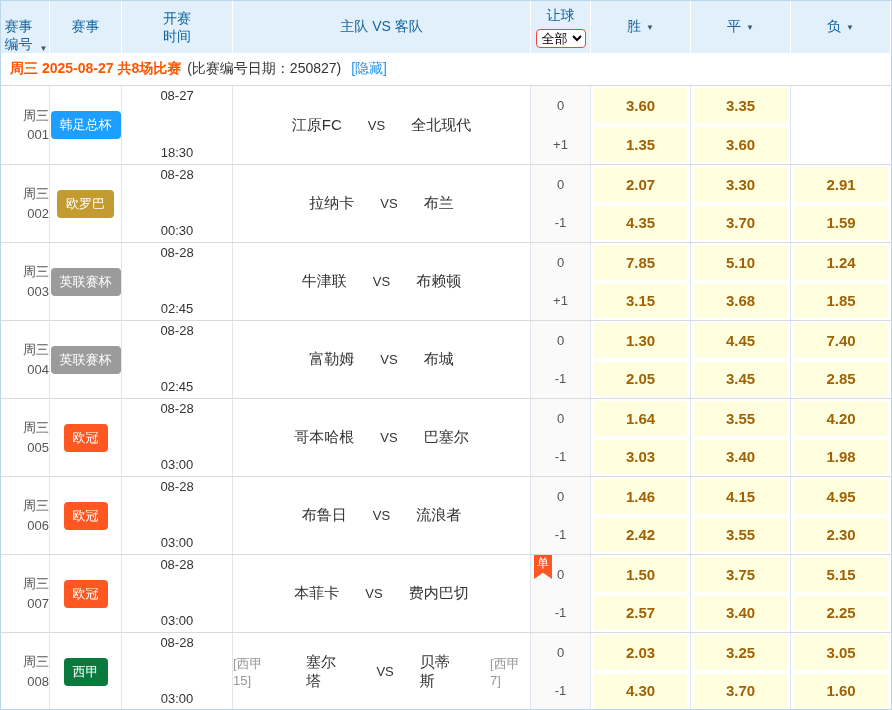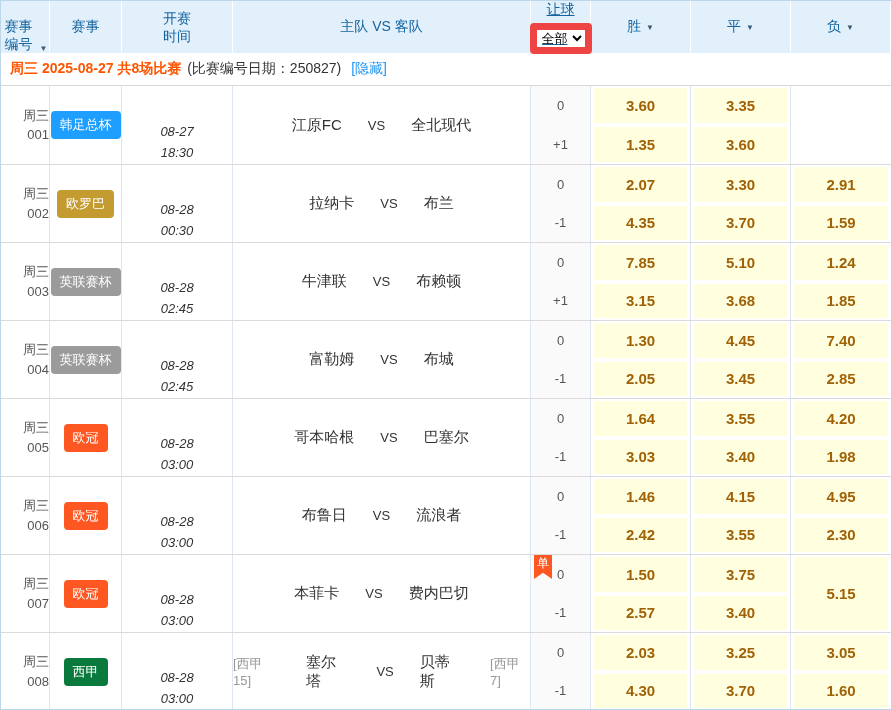--- a/index.html
+++ b/index.html
@@ -10,40 +10,40 @@
   
   .thead { display:flex; height:52px; background:#E2F0FB; color:#1464A0; font-size:14px; }
   .th {
     display:flex; align-items:center; justify-content:center;
     border-right:1px solid #fff; height:100%;
   }
   .th .wrap2 { width:32px; text-align:center; line-height:1.3; }
   .caret { font-size:8px; color:#3B5A77; margin-left:5px; cursor:pointer; }
   .c1 { width:49px;align-items:flex-end; } .c2 { width:72px; } .c3 { width:111px; } .c4 { width:298px; }
   .c5 { width:60px; } .c6 { width:100px; } .c7 { width:100px; } .c8 { flex:1; }
-  .th.c5 { flex-direction:column; justify-content:center; gap:4px;text-decoration:underline; }
-  .th.c5 select { font-size:13px; border:7px solid #ef4444; border-radius:4px; background:#fff; padding:0 1px; }
+  .th.c5 { flex-direction:column; justify-content:center; gap:4px; }
+  .th.c5 select { font-size:13px; border:1px solid #ef4444; border-radius:4px; background:#fff; padding:0 1px; }
   
   .banner {
     height:33px; display:flex; align-items:center; gap:6px; padding-left:9px;
     font-size:14px; border-bottom:1px solid #D8D8D8; background:#fff;
   }
   .banner .hl { color:#FF5500; font-weight:bold; }
   .banner .detail { color:#333; }
   .banner .hide { color:#2196F3; cursor:pointer; margin-left:4px; }
   
   .row { display:flex; height:78px; border-top:1px solid #DADADA; background:#fff; }
   .row:first-child { border-top:none; }
   .cell { border-right:1px solid #DEE7EF; height:100%; }
   .idcell { display:flex; flex-direction:column; align-items:flex-end; justify-content:center;
             color:#555; font-size:13px; line-height:1.5; }
   .leaguecell { display:flex; align-items:center; justify-content:center; }
   .badge { color:#fff; font-size:13px; padding:5px 9px; border-radius:4px; cursor:pointer; white-space:nowrap; }
-  .timecell { display:flex; flex-direction:column; align-items:center; justify-content:flex-end;
-              color:#333; font-size:13px; line-height:1.6;font-style:italic; }
+  .timecell { display:flex; flex-direction:column; align-items:center; justify-content:space-between;
+              color:#333; font-size:13px; line-height:1.6; }
   .teamscell { display:flex; align-items:center; justify-content:center; gap:26px;
                font-size:15px; color:#333; cursor:pointer; }
   .teamscell .vs { font-size:13px; }
   .teamscell .note { color:#999; font-size:13px; }
   .teamscell .note:empty { display:none; }
   .hccell { position:relative; background:#FAFAFA; display:flex; flex-direction:column; }
   .hc { flex:1; display:flex; align-items:center; justify-content:center; color:#555; font-size:13px; }
   .single {
     position:absolute; top:0; left:3px; width:18px; height:24px; background:#FF5722;
     color:#fff; font-size:12px; text-align:center; line-height:17px;
@@ -353,20 +353,21 @@
     <div class="cell c6 oddscol">
       <div class="odd">1.50</div>
       <div class="odd">2.57</div>
     </div>
     <div class="cell c7 oddscol">
       <div class="odd">3.75</div>
       <div class="odd">3.40</div>
     </div>
     <div class="cell c8 oddscol" style="border-right:none;">
       <div class="odd">5.15</div>
+      <div class="odd">2.25</div>
     </div>
   </div>
 
   <div class="row">
     <div class="cell c1 idcell">
       <div>周三</div>
       <div>008</div>
     </div>
     <div class="cell c2 leaguecell">
       <span class="badge" style="background: rgb(10, 122, 60);">西甲</span>

